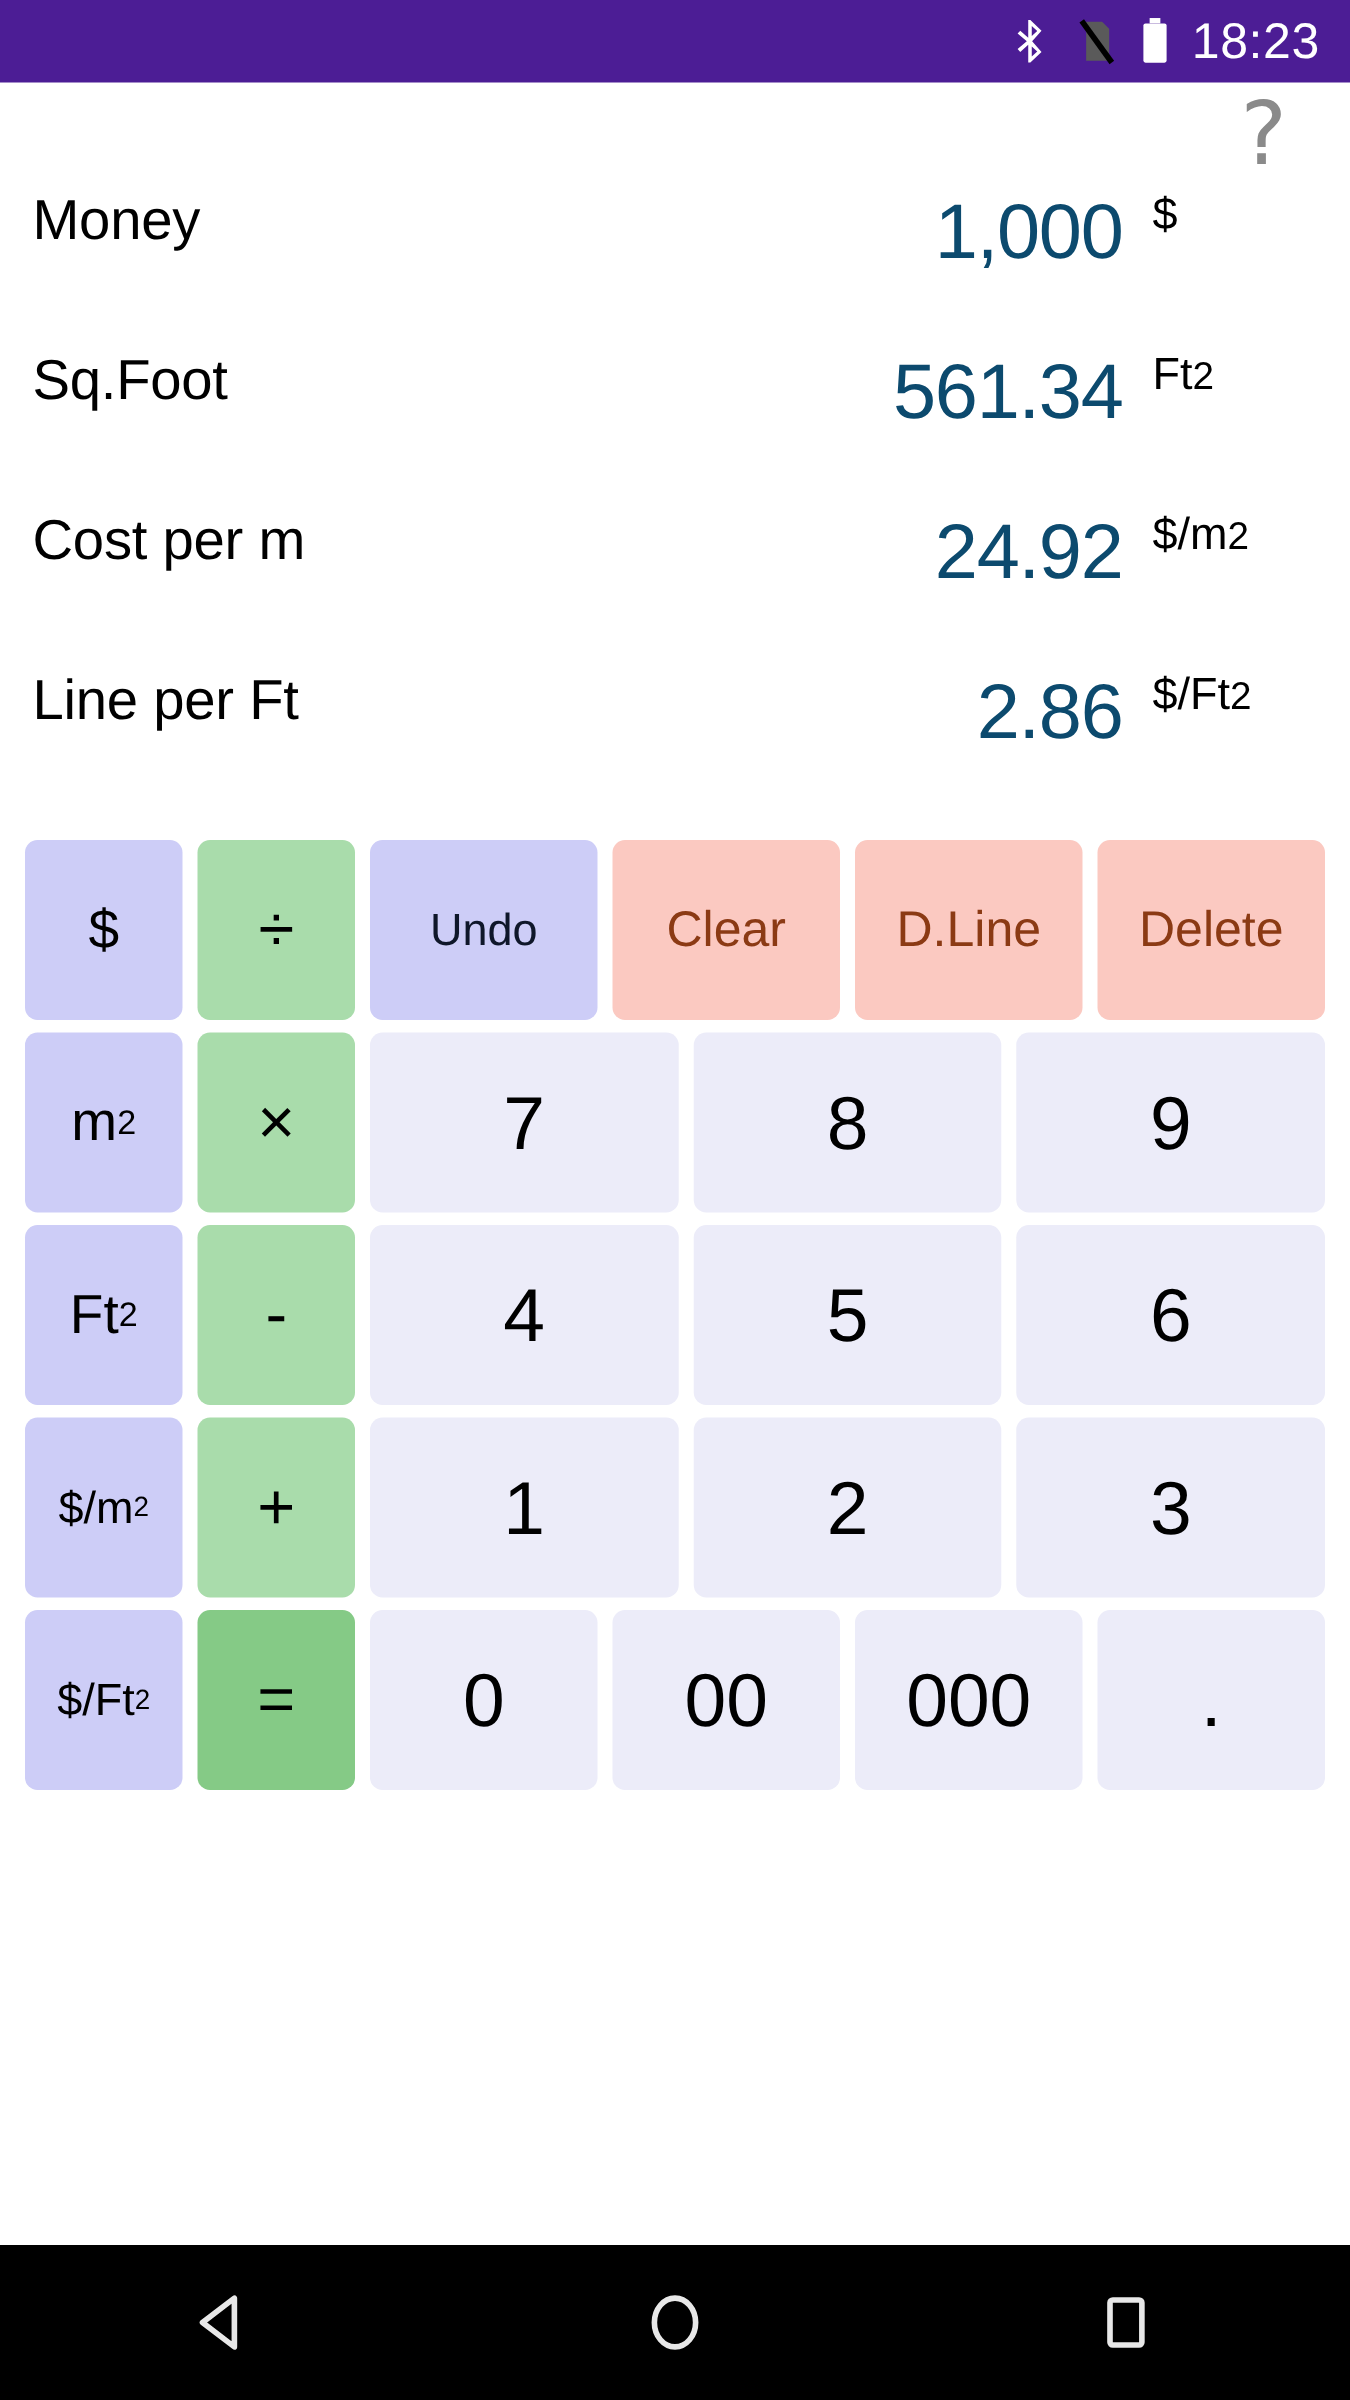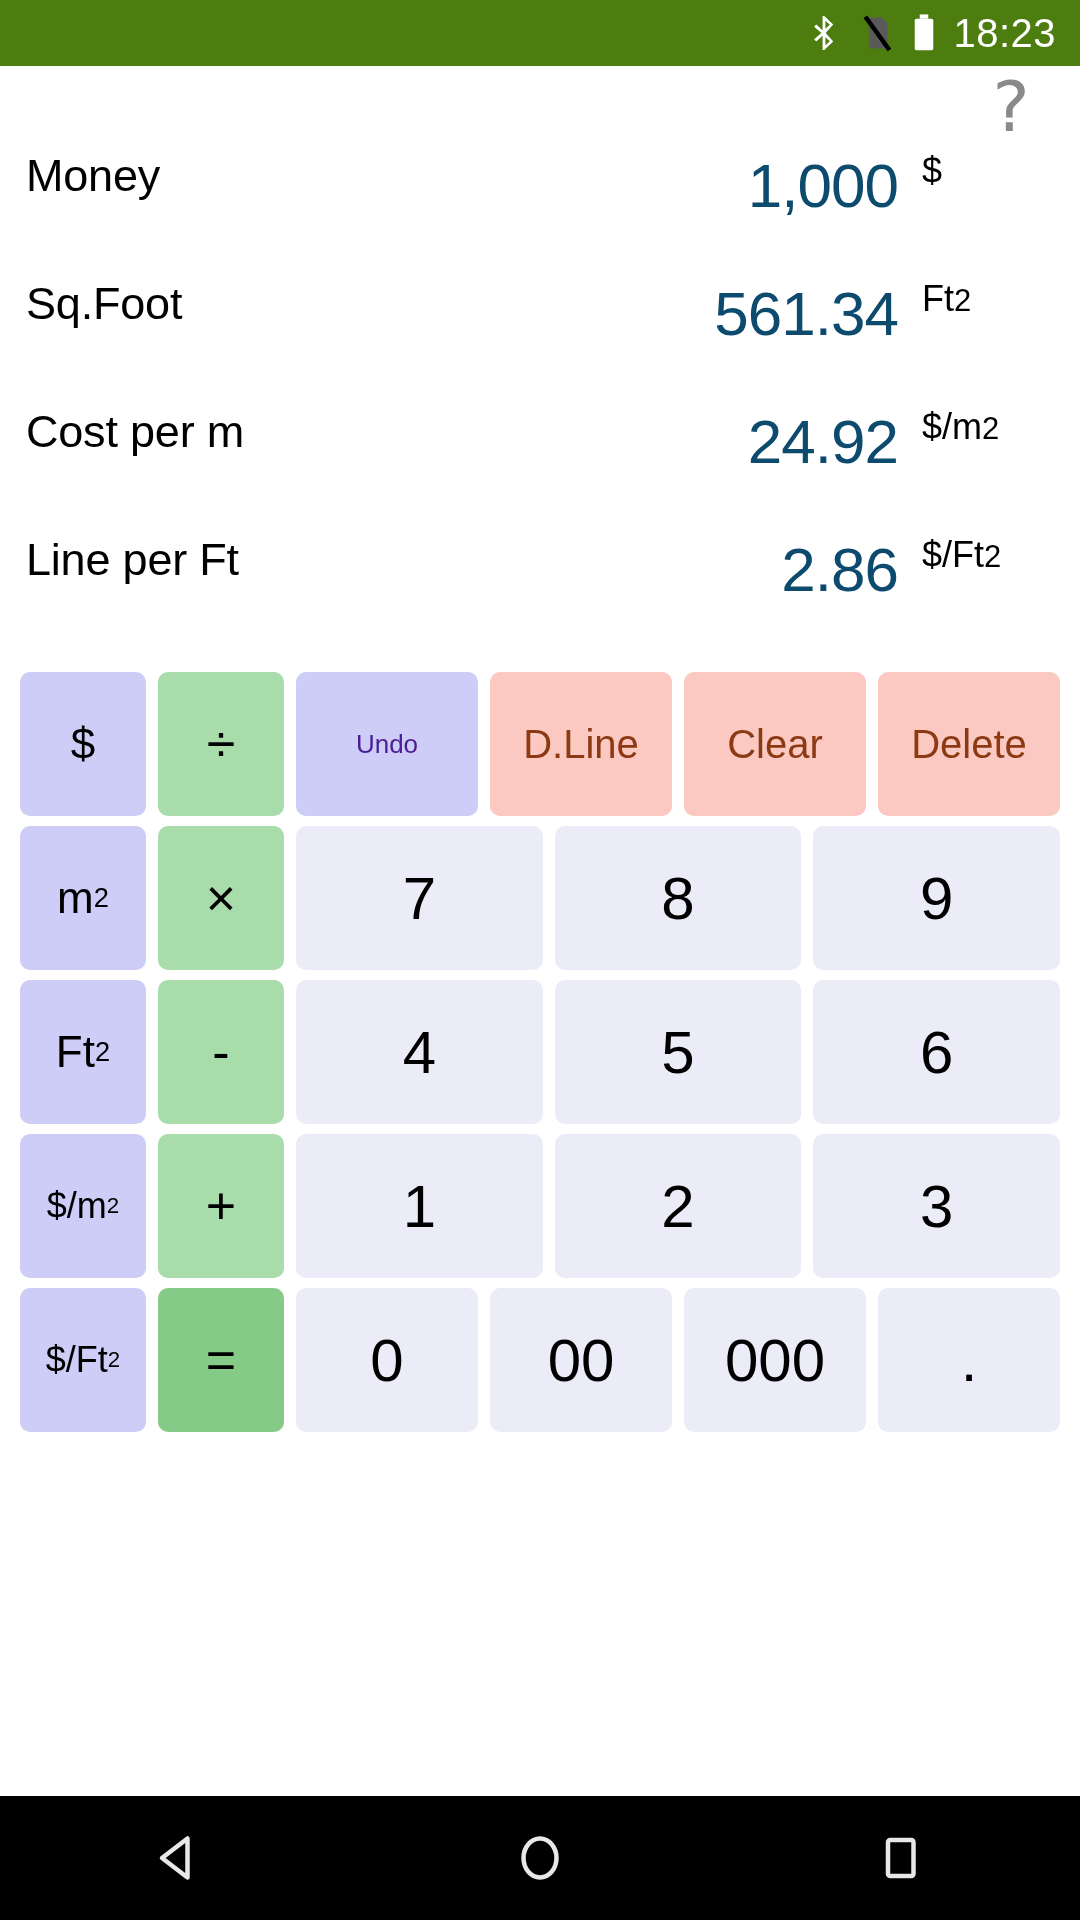--- a/index.html
+++ b/index.html
@@ -11,21 +11,21 @@
     width: 1080px;
     height: 1920px;
     font-family: "Liberation Sans", sans-serif;
     overflow: hidden;
     position: relative;
   }
 
   
   .status-bar {
     height: 66px;
-    background: #4d7c0f;
+    background: #4c1d95;
     display: flex;
     align-items: center;
     justify-content: flex-end;
     padding-right: 24px;
     box-sizing: border-box;
   }
   .status-icons {
     display: flex;
     align-items: center;
     gap: 18px;
@@ -141,22 +141,22 @@
   .key.op {
     background: #a9dcab;
     flex: 0 0 126px;
     font-size: 52px;
   }
   .key.op.equals {
     background: #85ca86;
   }
   .key.action {
     background: #cdcdf7;
-    color: #4c1d95;
-    font-size: 26px;
+    color: #0f172a;
+    font-size: 36px;
   }
   .key.danger {
     background: #fbc9c1;
     color: #8b3a14;
     font-size: 40px;
   }
   .key.num {
     background: #ececf9;
     font-size: 60px;
   }
@@ -246,24 +246,24 @@
       <div class="key unit">
         <span>$</span>
       </div>
       <div class="key op">
         <span>÷</span>
       </div>
       <div class="key action">
         <span>Undo</span>
       </div>
       <div class="key danger">
+        <span>Clear</span>
+      </div>
+      <div class="key danger">
         <span>D.Line</span>
-      </div>
-      <div class="key danger">
-        <span>Clear</span>
       </div>
       <div class="key danger">
         <span>Delete</span>
       </div>
     </div>
     <div class="kp-row">
       <div class="key unit">
         <span>m</span>
         <sup>2</sup>
       </div>

